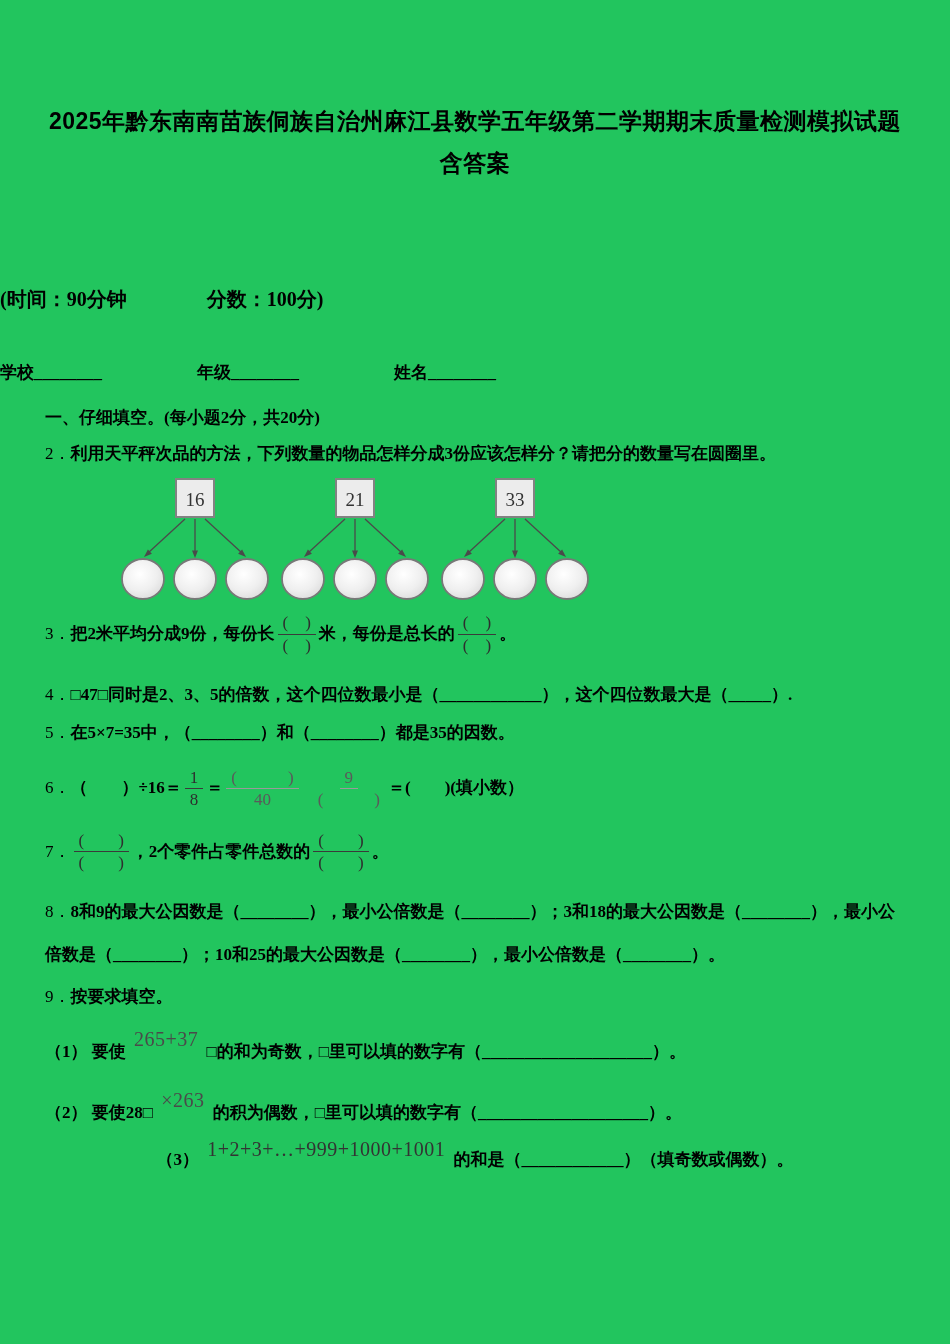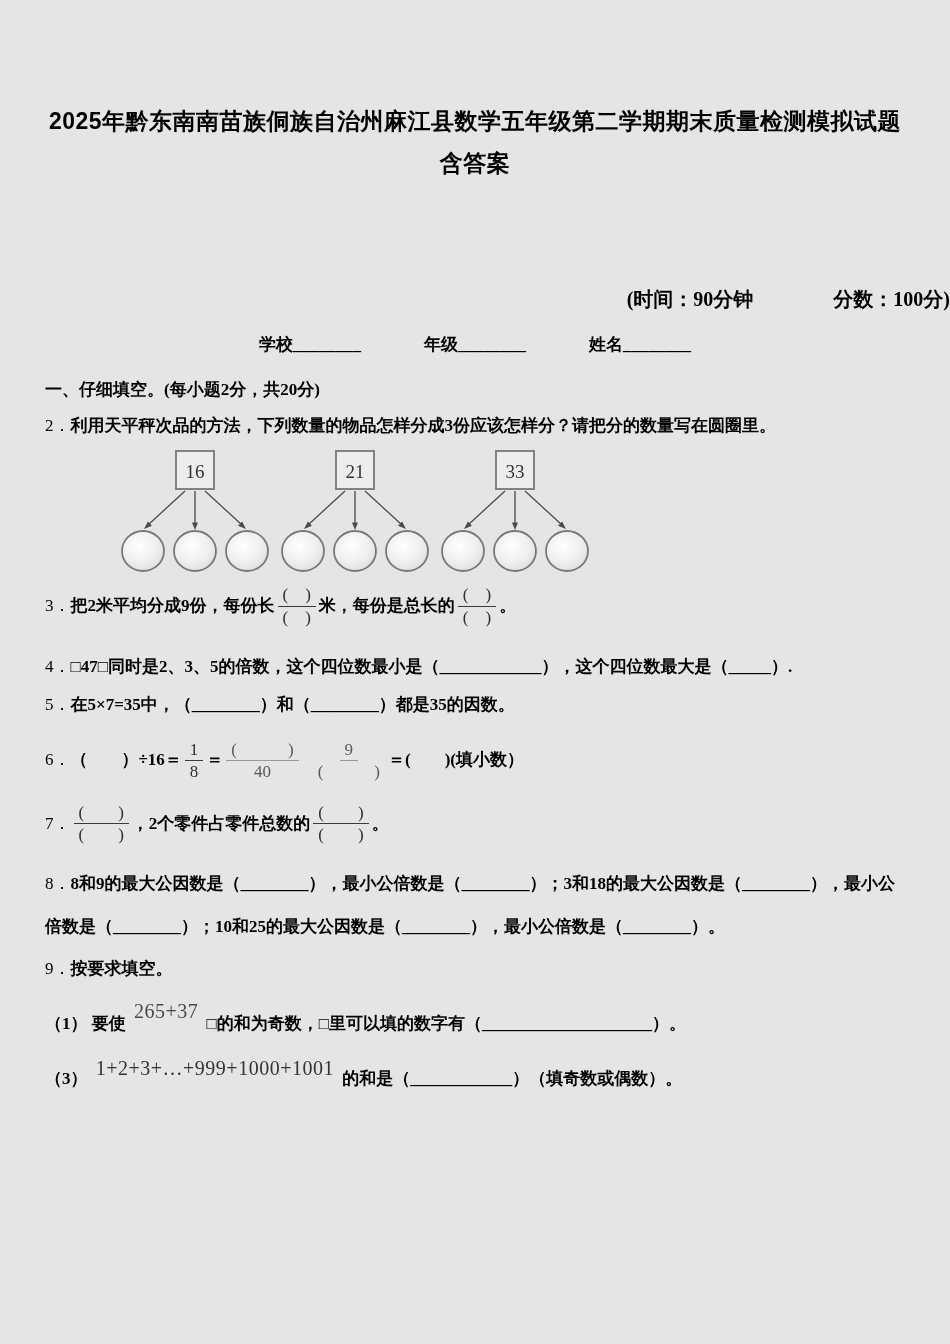--- a/index.html
+++ b/index.html
@@ -1,40 +1,40 @@
 <!DOCTYPE html>
 <html><head>
 <meta charset="utf-8">
 <style>
   html,body{margin:0;padding:0;background:#fff;}
   .page{
     position:relative;
     width:950px;height:1344px;
-    background:#e5e5e5;color:#000;
+    background:#22c55e;color:#000;
     overflow:hidden;
     font-family:"Liberation Serif","DejaVu Sans",sans-serif;
   }
   .title{
     margin:100px 38px 0 38px;
     text-align:center;
     font-family:"Liberation Sans","DejaVu Sans",sans-serif;
     font-weight:bold;
     font-size:23px;
     line-height:42px;
     letter-spacing:0.5px;
   }
   .meta{
     margin-top:102px;
-    display:flex;justify-content:flex-end;gap:80px;
+    display:flex;justify-content:flex-start;gap:80px;
     font-weight:bold;font-size:20px;
     font-family:"Liberation Serif","DejaVu Sans",sans-serif;
   }
   .idline{
-    margin-top:20px;
-    display:flex;justify-content:center;gap:63px;
+    margin-top:48px;
+    display:flex;gap:95px;
     font-weight:bold;font-size:17px;
   }
   .heading{
     margin:22px 45px 0 45px;
     font-weight:bold;font-size:17px;
   }
   .q{
     margin:12px 45px 0 45px;
     font-size:17px;line-height:1.55;
   }
@@ -206,20 +206,26 @@
 
   <p class="q" style="margin-top:8px;"><span class="qnum">9．</span><span class="qtext">按要求填空。</span></p>
 
   <div class="q subq">
     <span class="qtext">（1）</span>
     <span class="qtext">要使</span>
     <span class="supf">265+37</span>
     <span class="qtext">□的和为奇数，□里可以填的数字有（____________________）。</span>
   </div>
 
-
-  <div class="q subq" style="margin-top:24px;">
+  <div class="q subq" style="margin-top:30px;">
+    <span class="qtext">（2）</span>
+    <span class="qtext">要使28□</span>
+    <span class="supf">×263</span>
+    <span class="qtext">的积为偶数，□里可以填的数字有（____________________）。</span>
+  </div>
+
+  <div class="q subq" style="margin-top:16px;text-align:center;">
     <span class="qtext">（3）</span>
     <span class="supf dark">1+2+3+…+999+1000+1001</span>
     <span class="qtext">的和是（____________）（填奇数或偶数）。</span>
   </div>
 
 </div>
 
 </body></html>

